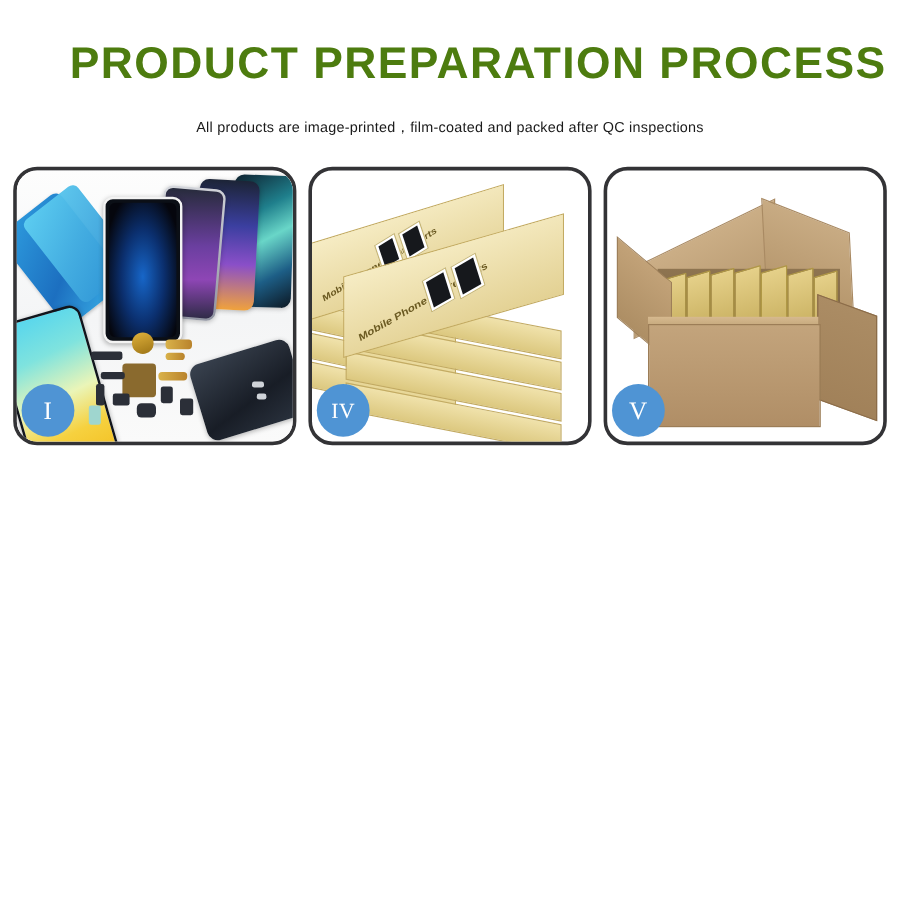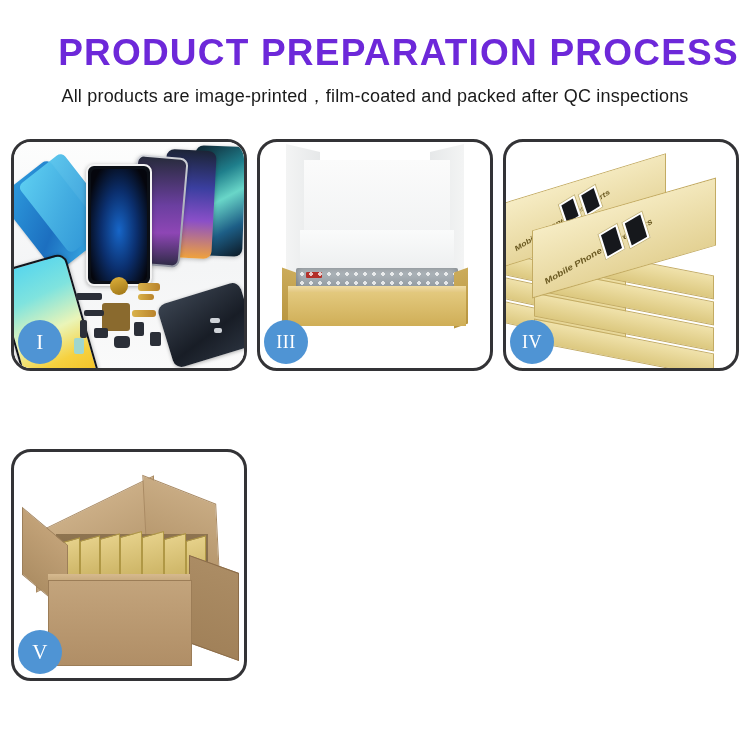--- a/index.html
+++ b/index.html
@@ -10,28 +10,28 @@
     overflow:hidden;
   }
   .page{position:relative;width:750px;height:750px;box-sizing:border-box;}
 
   
   .header{padding-top:34px;text-align:center;}
   .title{
     font-size:37px;
     font-weight:700;
     letter-spacing:1.2px;
-    color:#6d28d9;
+    color:#4d7c0f;
     line-height:1.05;
     white-space:nowrap;
     padding-left:47px;
   }
   .subtitle{
-    margin-top:11px;
-    font-size:18px;
+    margin-top:25px;
+    font-size:12px;
     font-weight:400;
     color:#1a1a1a;
     letter-spacing:.2px;
     white-space:nowrap;
   }
 
   
   .grid{
     position:absolute;
     left:11px;top:139px;
@@ -254,36 +254,20 @@
         <div class="chip" style="left:100px;top:194px;width:16px;height:12px;border-radius:4px;"></div>
         <div class="chip" style="left:60px;top:196px;width:10px;height:16px;background:#9fd6cf;"></div>
         <div class="chip" style="left:136px;top:190px;width:11px;height:14px;"></div>
         <div class="chip" style="left:196px;top:176px;width:10px;height:5px;background:#cfd3d8;"></div>
         <div class="chip" style="left:200px;top:186px;width:8px;height:5px;background:#cfd3d8;"></div>
       </div>
       <div class="badge">I</div>
     </div>
 
 
-    <div class="panel">
-      <div class="scene">
-        <div class="k-lidL"></div>
-        <div class="k-lidR"></div>
-        <div class="k-back"></div>
-        <div class="k-foam"></div>
-        <div class="k-inner">
-            <div class="k-red"></div>
-          </div>
-        <div class="k-sideL"></div>
-        <div class="k-sideR"></div>
-        <div class="k-rim"></div>
-        <div class="k-front"></div>
-      </div>
-      <div class="badge small">III</div>
-    </div>
 
     <div class="panel">
       <div class="scene">
         <div class="stack">
 
           <div class="sbox" style="left:-2px;top:124px;width:120px;height:20px;transform:skewY(12deg);"></div>
           <div class="sbox" style="left:-2px;top:148px;width:120px;height:20px;transform:skewY(12deg);"></div>
           <div class="sbox" style="left:-2px;top:172px;width:120px;height:20px;transform:skewY(12deg);"></div>
 
           <div class="sbox" style="left:28px;top:116px;width:178px;height:22px;transform:skewY(11deg);"></div>

